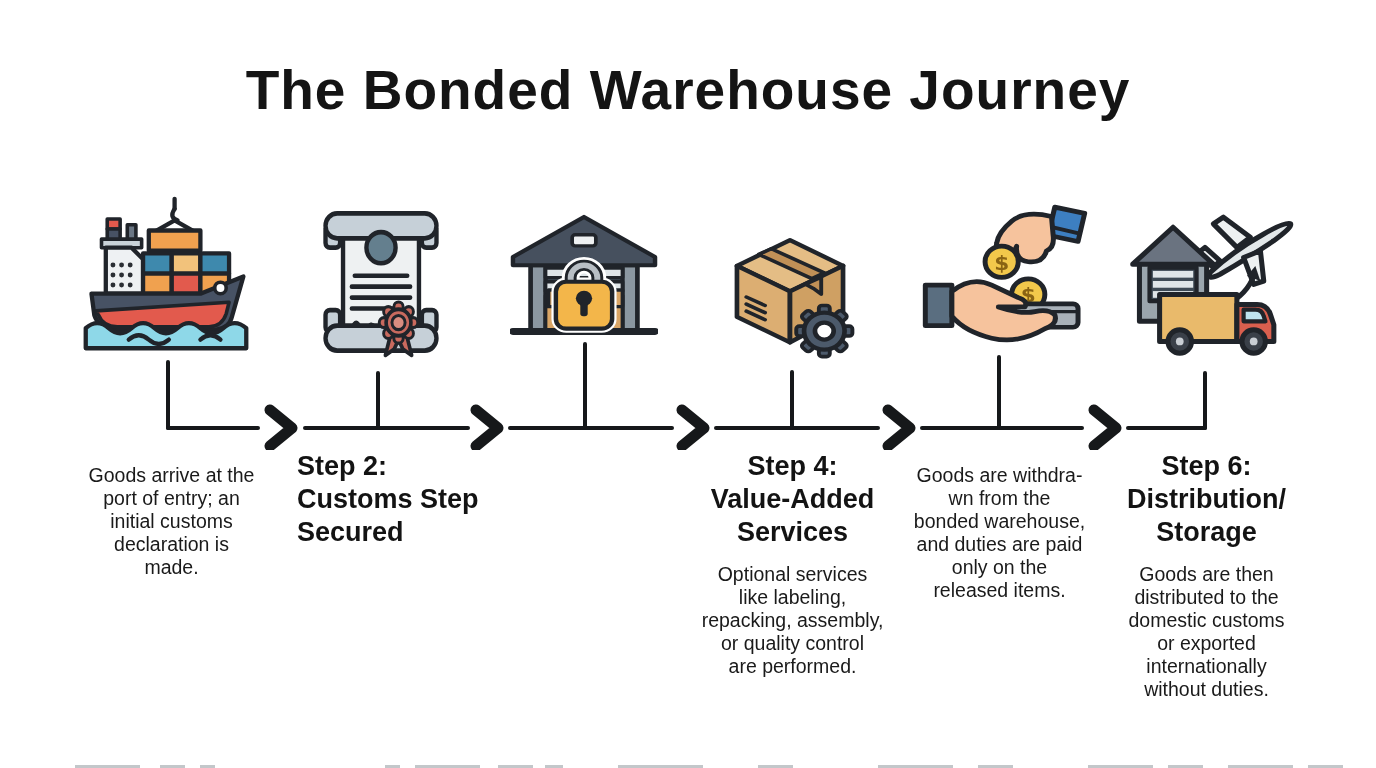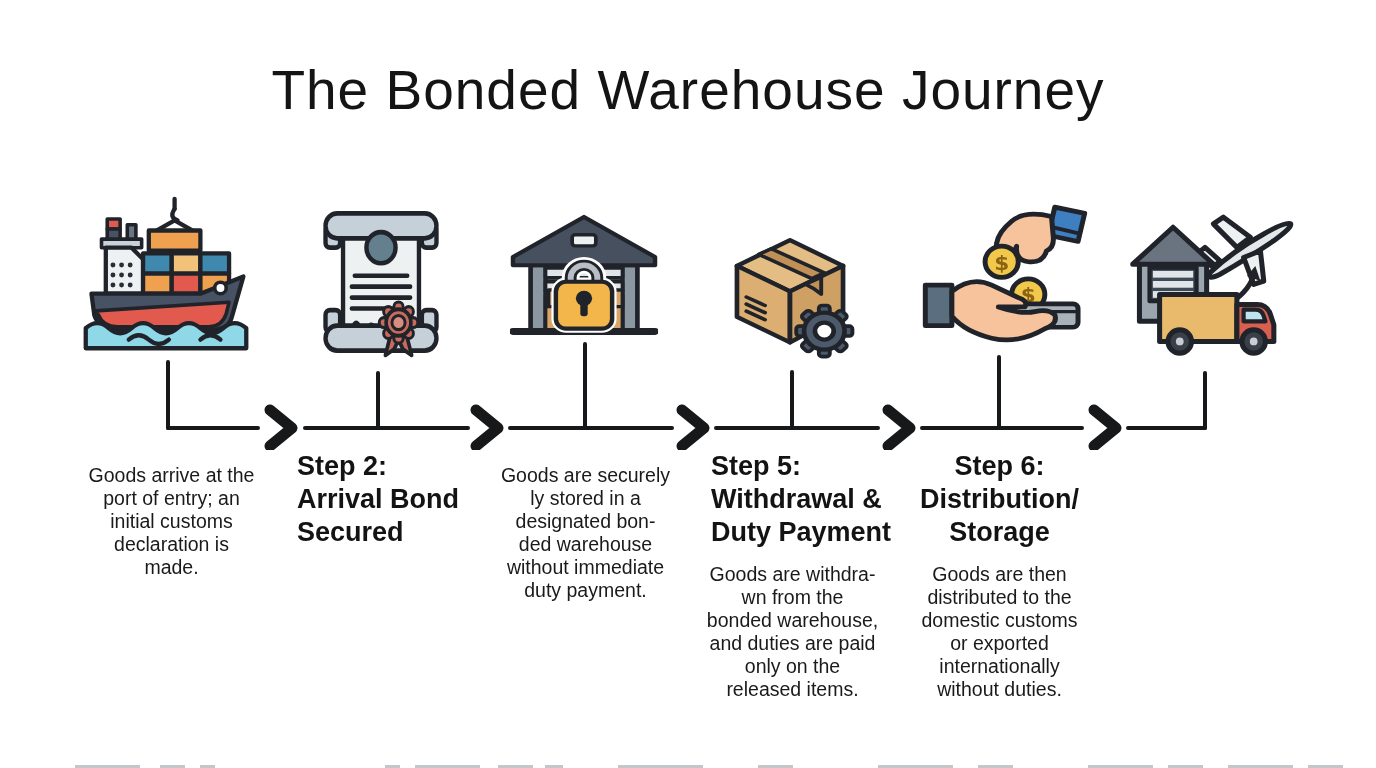--- a/index.html
+++ b/index.html
@@ -1,19 +1,19 @@
 <!DOCTYPE html>
 <html><head>
 <meta charset="utf-8">
 <style>
   html,body{margin:0;padding:0;background:#fff;}
   #page{position:relative;width:1376px;height:768px;background:#ffffff;overflow:hidden;
         font-family:"Liberation Sans",sans-serif;color:#141414;}
   .title{position:absolute;top:58px;left:0;width:1376px;text-align:center;
-         font-size:55px;font-weight:400;letter-spacing:1px;color:#141414;}
+         font-size:55px;font-weight:700;letter-spacing:1px;color:#141414;}
   .icon{position:absolute;}
   .icon svg{display:block;}
   svg path,svg rect,svg polygon,svg circle,svg line{stroke-linejoin:round;stroke-linecap:round;}
   .cols{position:absolute;left:68px;top:450px;width:1242px;display:flex;}
   .col{width:207px;flex:0 0 207px;}
   .step-title{font-size:27px;font-weight:800;line-height:1.22;color:#131313;white-space:pre-line;}
   .al .step-title{text-align:left;padding-left:22px;}
   .ac .step-title{text-align:center;}
   .step-desc{margin-top:14px;font-size:19.5px;font-weight:500;line-height:1.18;
              text-align:center;color:#1a1a1a;white-space:pre-line;}
@@ -230,35 +230,36 @@
   <div class="cols">
     <div class="col al">
       <div class="step-desc">Goods arrive at the
 port of entry; an
 initial customs
 declaration is
 made.</div>
     </div>
     <div class="col al">
       <div class="step-title">Step 2:
-Arrival Bond
+Customs Step
 Secured</div>
     </div>
     <div class="col al">
-      <div class="step-desc">Goods are securely
-ly stored in a
-designated bon-
-ded warehouse
-without immediate
-duty payment.</div>
-    </div>
-    <div class="col al">
-      <div class="step-title">Step 5:
-Withdrawal &amp;
-Duty Payment</div>
+    </div>
+    <div class="col ac">
+      <div class="step-title">Step 4:
+Value-Added
+Services</div>
+      <div class="step-desc">Optional services
+like labeling,
+repacking, assembly,
+or quality control
+are performed.</div>
+    </div>
+    <div class="col al">
       <div class="step-desc">Goods are withdra-
 wn from the
 bonded warehouse,
 and duties are paid
 only on the
 released items.</div>
     </div>
     <div class="col ac">
       <div class="step-title">Step 6:
 Distribution/

